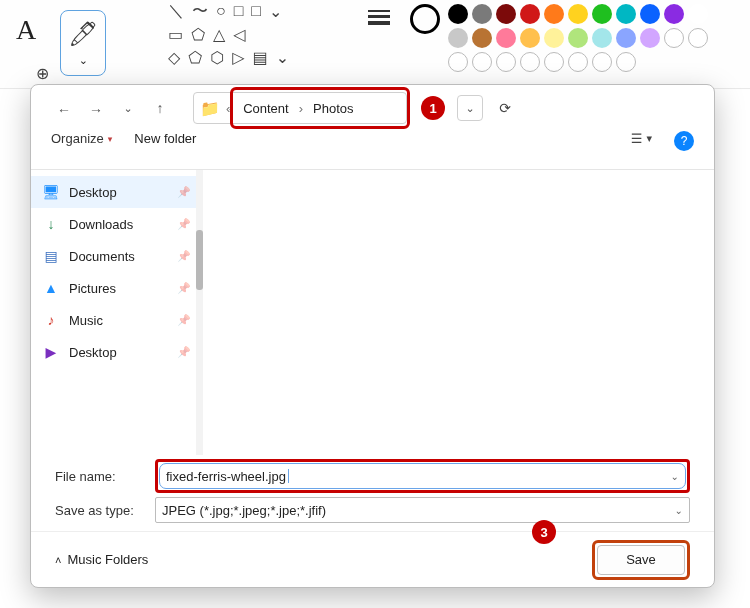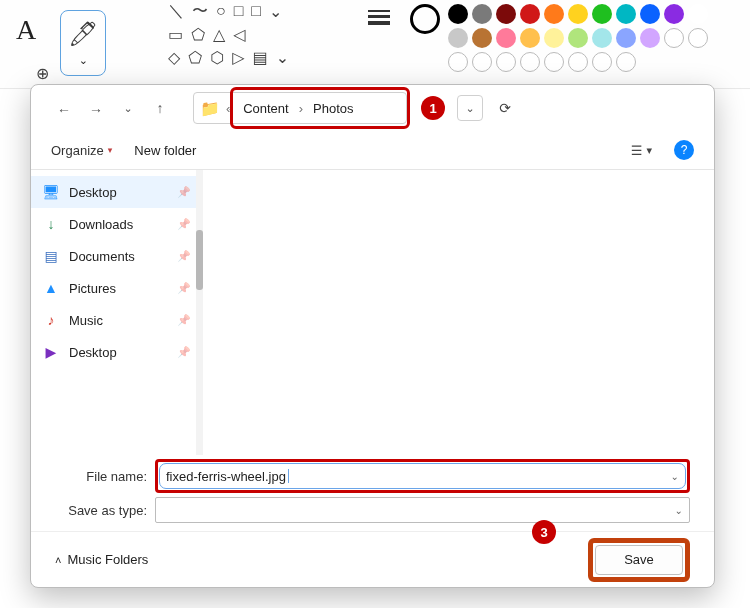--- a/index.html
+++ b/index.html
@@ -80,21 +80,21 @@
   .bc-seg{padding:2px 4px;}
   .step-bubble{
     width:24px;height:24px;background:#c60000;border-radius:50%;
     color:#fff;font-weight:600;display:flex;align-items:center;justify-content:center;
     margin-left:8px;font-size:13px;
   }
   .refresh{width:32px;display:flex;align-items:center;justify-content:center;color:#444;}
   .search{flex:1;height:32px;border:1px solid #d0d0d0;border-radius:4px;display:flex;align-items:center;padding:0 28px 0 10px;color:#888;margin-left:8px;position:relative;}
   .search .mag{position:absolute;right:8px;color:#555;}
   
-  .toolbar{height:38px;display:flex;align-items:center;padding:0 20px;gap:22px;}
+  .toolbar{height:38px;display:flex;align-items:flex-start;padding:0 20px;gap:22px;}
   .toolbar .org{color:#333;display:flex;align-items:center;gap:4px;}
   .toolbar .org .arrow{color:#c04040;font-size:9px;}
   .toolbar .nf{}
   .toolbar-spacer{flex:1;}
   .view-btn{display:flex;align-items:center;gap:4px;color:#444;}
   .help-circle{width:20px;height:20px;border-radius:50%;background:#0a84ff;color:#fff;display:flex;align-items:center;justify-content:center;font-size:12px;}
   
   .main-pane{flex:1;display:flex;border-top:1px solid #e5e5e5;overflow:hidden;position:relative;}
   .side{width:172px;padding-top:6px;position:relative;}
   .side-scroll{position:absolute;right:0;top:0;bottom:0;width:7px;background:#f3f3f3;}
@@ -109,33 +109,33 @@
   .col-sort{width:20px;color:#888;}
   .col-date{flex:1;}
   .empty-msg{text-align:center;color:#555;margin-top:24px;}
   .h-scroll{position:absolute;left:28px;right:18px;bottom:4px;height:10px;}
   .h-track{position:absolute;inset:0;background:transparent;}
   .h-thumb{position:absolute;left:30px;width:340px;top:0;bottom:0;background:#808080;border-radius:4px;}
   .step2{position:absolute;left:6px;bottom:-6px;}
   
   .field-area{padding:6px 24px 2px 24px;}
   .field-row{display:flex;align-items:center;height:30px;margin-bottom:4px;}
-  .field-label{width:100px;text-align:right;padding-right:8px;color:#333;}
+  .field-label{width:100px;text-align:left;padding-right:8px;color:#333;}
   .combo{flex:1;height:26px;border:1px solid #6aa5e9;border-radius:2px;display:flex;align-items:center;padding:0 22px 0 6px;position:relative;}
   .combo.plain{border-color:#bcbcbc;}
   .combo .dd{position:absolute;right:6px;color:#666;font-size:10px;}
   .fn-red{border:3px solid #c60000;border-radius:4px;padding:1px;display:flex;flex:1;}
   .fn-red .combo{flex:1;border-radius:7px;}
   .caret{border-right:1px solid #6aa5e9;height:14px;margin-left:2px;}
   
   .footer{height:56px;display:flex;align-items:center;padding:0 24px;border-top:1px solid #eee;position:relative;}
   .hide-folders{display:flex;align-items:center;gap:6px;}
   .footer-spacer{flex:1;}
   .btn{height:30px;width:88px;border:1px solid #c0c0c0;border-radius:4px;background:#fdfdfd;display:flex;align-items:center;justify-content:center;margin-left:12px;}
-  .save-wrap{border:5px solid #c2410c;border-radius:6px;padding:2px;display:inline-flex;}
+  .save-wrap{border:3px solid #c2410c;border-radius:6px;padding:2px;display:inline-flex;}
   .step3{position:absolute;right:158px;top:-12px;}
   .chev{font-size:11px;}
 </style>
 </head>
 <body>
 
 <div class="paint-bar">
   <div class="paint-left">
     <div class="paint-a">A</div>
     <div class="brush-box">
@@ -301,20 +301,21 @@
         <div class="combo">
           <span>fixed-ferris-wheel.jpg</span>
             <span class="caret"></span>
           <span class="dd chev">⌄</span>
         </div>
       </div>
     </div>
     <div class="field-row">
       <div class="field-label">Save as type:</div>
       <div class="combo plain">
+        <span>JPEG (*.jpg;*.jpeg;*.jpe;*.jfif)</span>
         <span class="dd chev">⌄</span>
       </div>
     </div>
   </div>
 
   <div class="footer">
     <div class="hide-folders">
       <span class="chev">˄</span>
       <span>Music Folders</span>
     </div>

